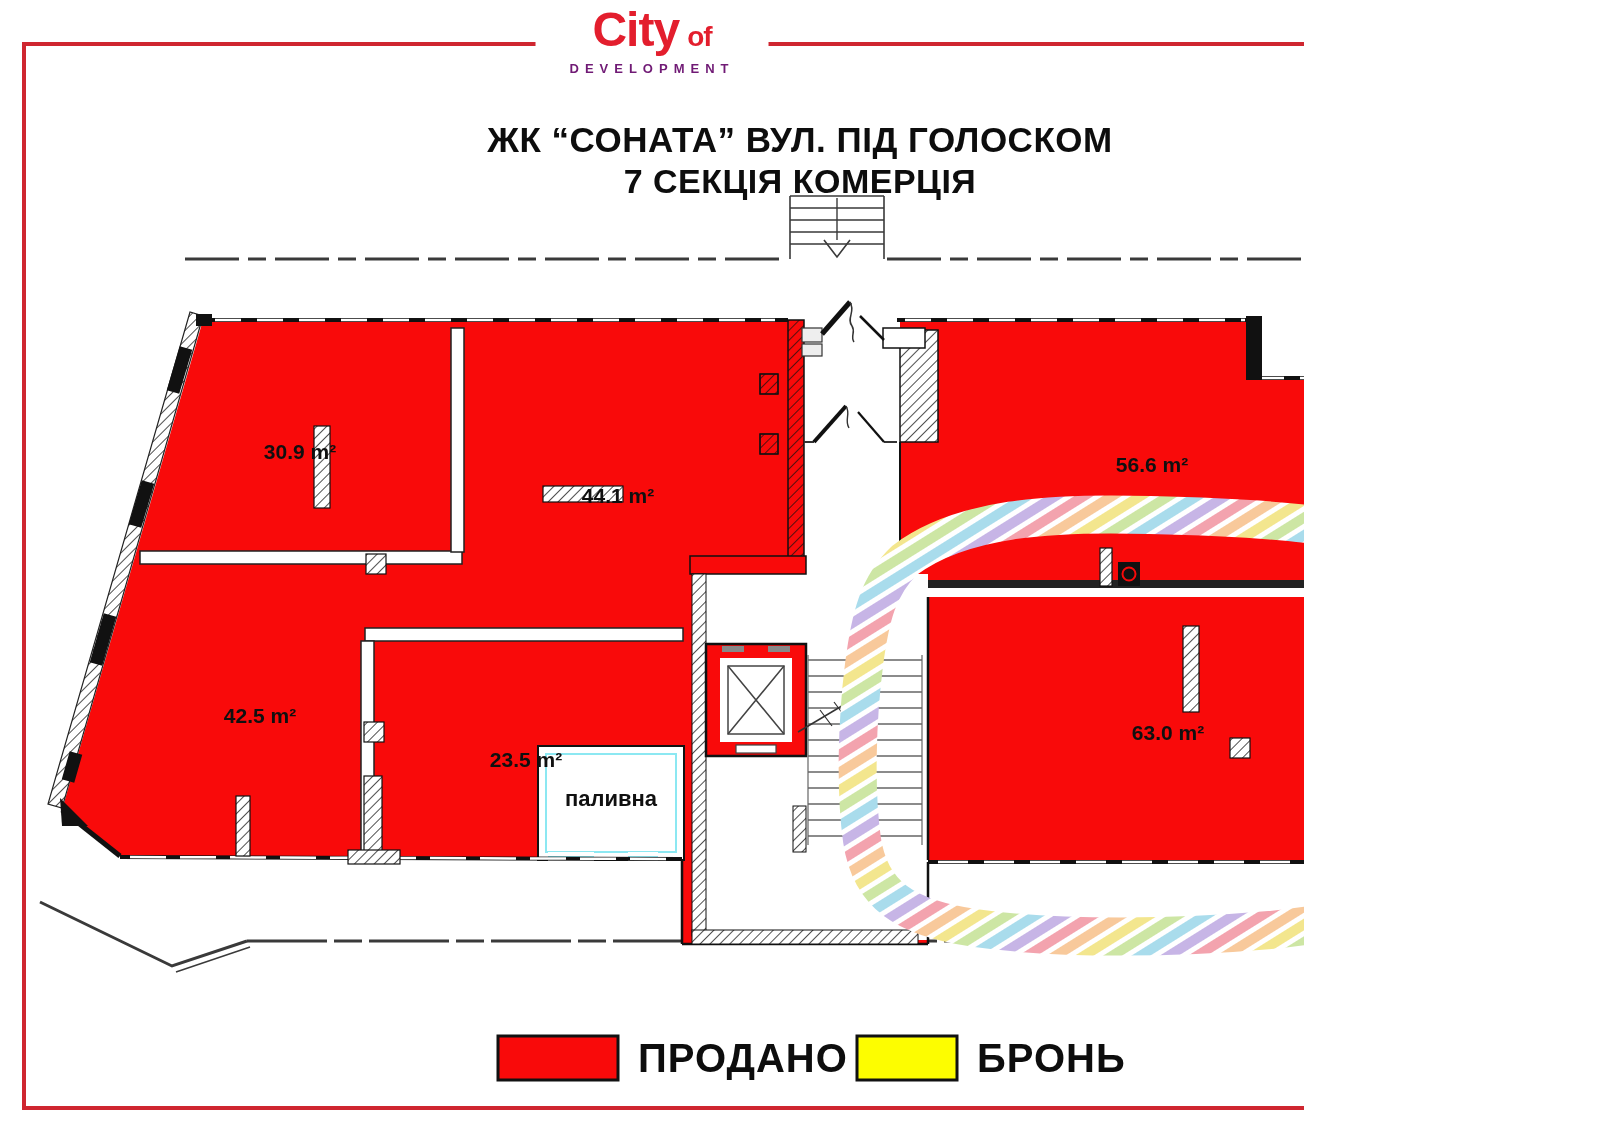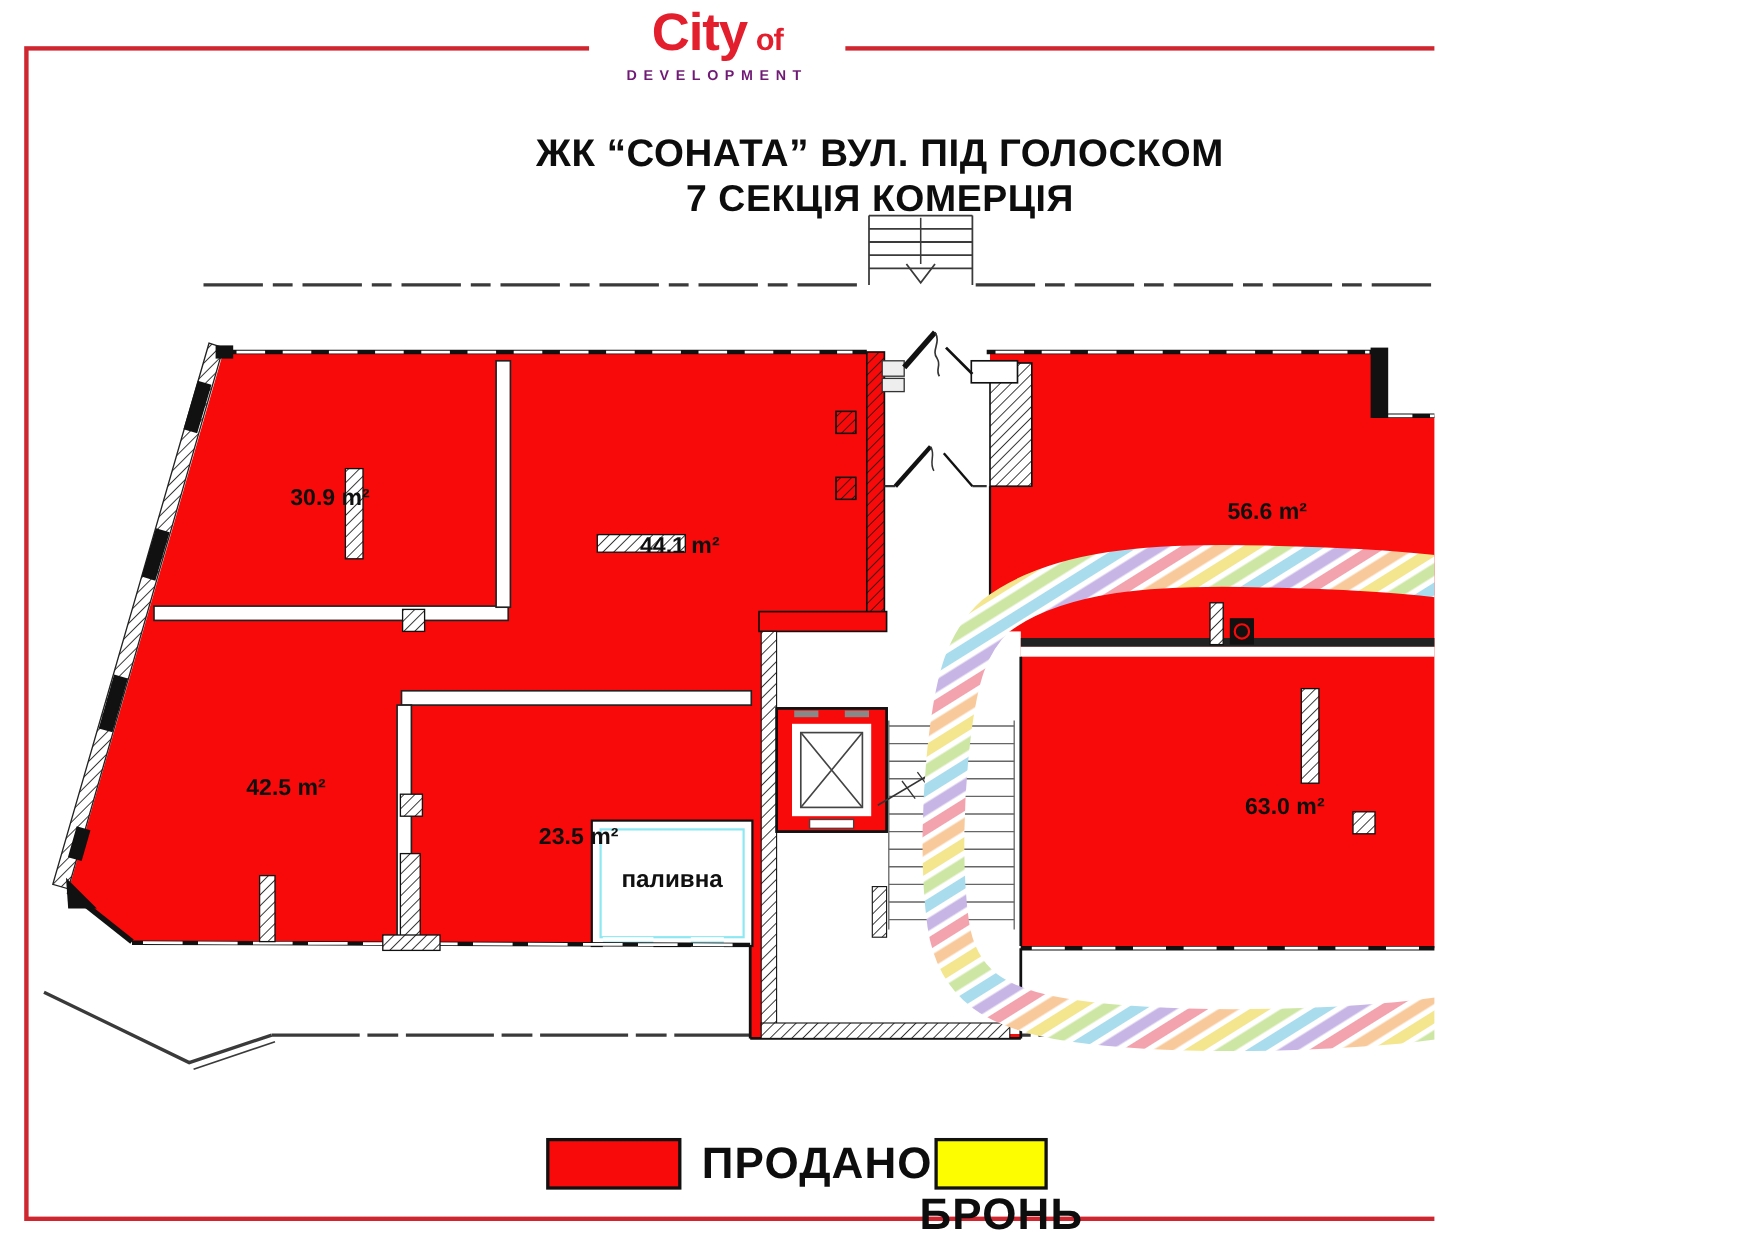--- a/index.html
+++ b/index.html
@@ -14,21 +14,21 @@
   .logo-l2{font-size:48px;font-weight:700;color:#e31e2d;letter-spacing:-1px;margin-top:-4px;}
   .logo-tag{font-size:13px;font-weight:700;color:#701a75;letter-spacing:6px;margin-top:8px;}
   .title-block{position:absolute;left:0;top:120px;width:1600px;text-align:center;z-index:3;
                color:#0d0d0d;font-weight:700;}
   .title-line1{font-size:35px;letter-spacing:.5px;}
   .title-line2{font-size:34px;letter-spacing:.5px;margin-top:2px;}
   svg.plan{position:absolute;left:0;top:0;z-index:1;}
   .legend{position:absolute;left:0;top:1030px;width:1600px;height:60px;z-index:2;}
   .legend-item{position:absolute;display:flex;align-items:center;}
   .legend-item.sold{left:496px;top:4px;}
-  .legend-item.reserved{left:818px;top:4px;flex-direction:column;}
+  .legend-item.reserved{left:855px;top:4px;}
   .legend-label{font-size:40px;font-weight:700;color:#0d0d0d;margin-left:18px;letter-spacing:1px;}
   text.arealbl{font-weight:700;font-size:21px;fill:#101010;text-anchor:middle;}
   text.roomlbl{font-weight:700;font-size:22px;fill:#101010;text-anchor:middle;}
 </style>
 </head>
 <body>
 
 <div class="page">
 
   <div class="frame"></div>

